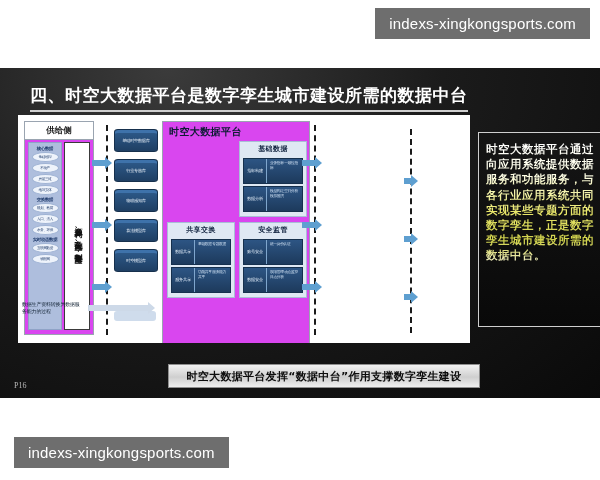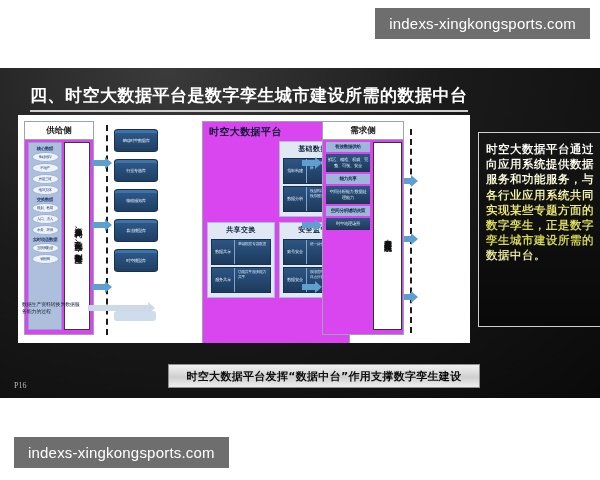--- a/index.html
+++ b/index.html
@@ -121,21 +121,21 @@
   .arrow .shaft{position:absolute;left:0;top:3px;height:6px;background:#5e9fd0;}
   .arrow .head{
     position:absolute;top:0;width:0;height:0;
     border-top:6px solid transparent;border-bottom:6px solid transparent;
     border-left:7px solid #5e9fd0;
   }
   .arrow.lite .shaft{background:#cdd9e8;}
   .arrow.lite .head{border-left-color:#cdd9e8;}
 
   
-  #p-platform{left:144px;top:6px;width:148px;height:250px;margin-left:40px;}
+  #p-platform{left:144px;top:6px;width:148px;height:250px;}
   .plat-title{
     position:absolute;left:6px;top:3px;font-size:10px;font-weight:bold;color:#0d1b33;
     font-family:"DejaVu Sans",sans-serif;letter-spacing:.4px;
   }
   .quad{position:absolute;width:68px;height:76px;background:#dfe8f3;border:1px solid #a9bdd6;box-sizing:border-box;}
   #q1{left:4px;top:19px;} #q2{left:76px;top:19px;}
   #q3{left:4px;top:100px;} #q4{left:76px;top:100px;}
   .quad-h{
     height:14px;display:flex;align-items:center;justify-content:center;
     font-size:7px;font-weight:bold;color:#11233f;
@@ -350,36 +350,20 @@
     </div>
     <div class="arrow" style="left:284px;top:104px;width:20px;height:12px;">
       <div class="shaft" style="width:13px;"></div>
         <div class="head" style="left:13px;"></div>
     </div>
     <div class="arrow" style="left:284px;top:166px;width:20px;height:12px;">
       <div class="shaft" style="width:13px;"></div>
         <div class="head" style="left:13px;"></div>
     </div>
 
-    <div class="panel" id="p-demand">
-      <div class="panel-head">需求侧</div>
-      <div class="demand-body">
-        <div class="demand-col">
-          <div class="dband">有效数据供给</div>
-          <div class="dbox">鲜活、精准、权威、完整、可视、安全</div>
-          <div class="dband">能力共享</div>
-          <div class="dbox">空间分析能力 数据处理能力</div>
-          <div class="dband">空间分析辅助决策</div>
-          <div class="dbox">时空地理场景</div>
-        </div>
-        <div class="demand-vert">
-          <span class="vert-text">支撑各行业专题应用系统</span>
-        </div>
-      </div>
-    </div>
 
     <div class="arrow" style="left:386px;top:60px;width:14px;height:12px;">
       <div class="shaft" style="width:7px;"></div>
         <div class="head" style="left:7px;"></div>
     </div>
     <div class="arrow" style="left:386px;top:118px;width:14px;height:12px;">
       <div class="shaft" style="width:7px;"></div>
         <div class="head" style="left:7px;"></div>
     </div>
     <div class="arrow" style="left:386px;top:176px;width:14px;height:12px;">

